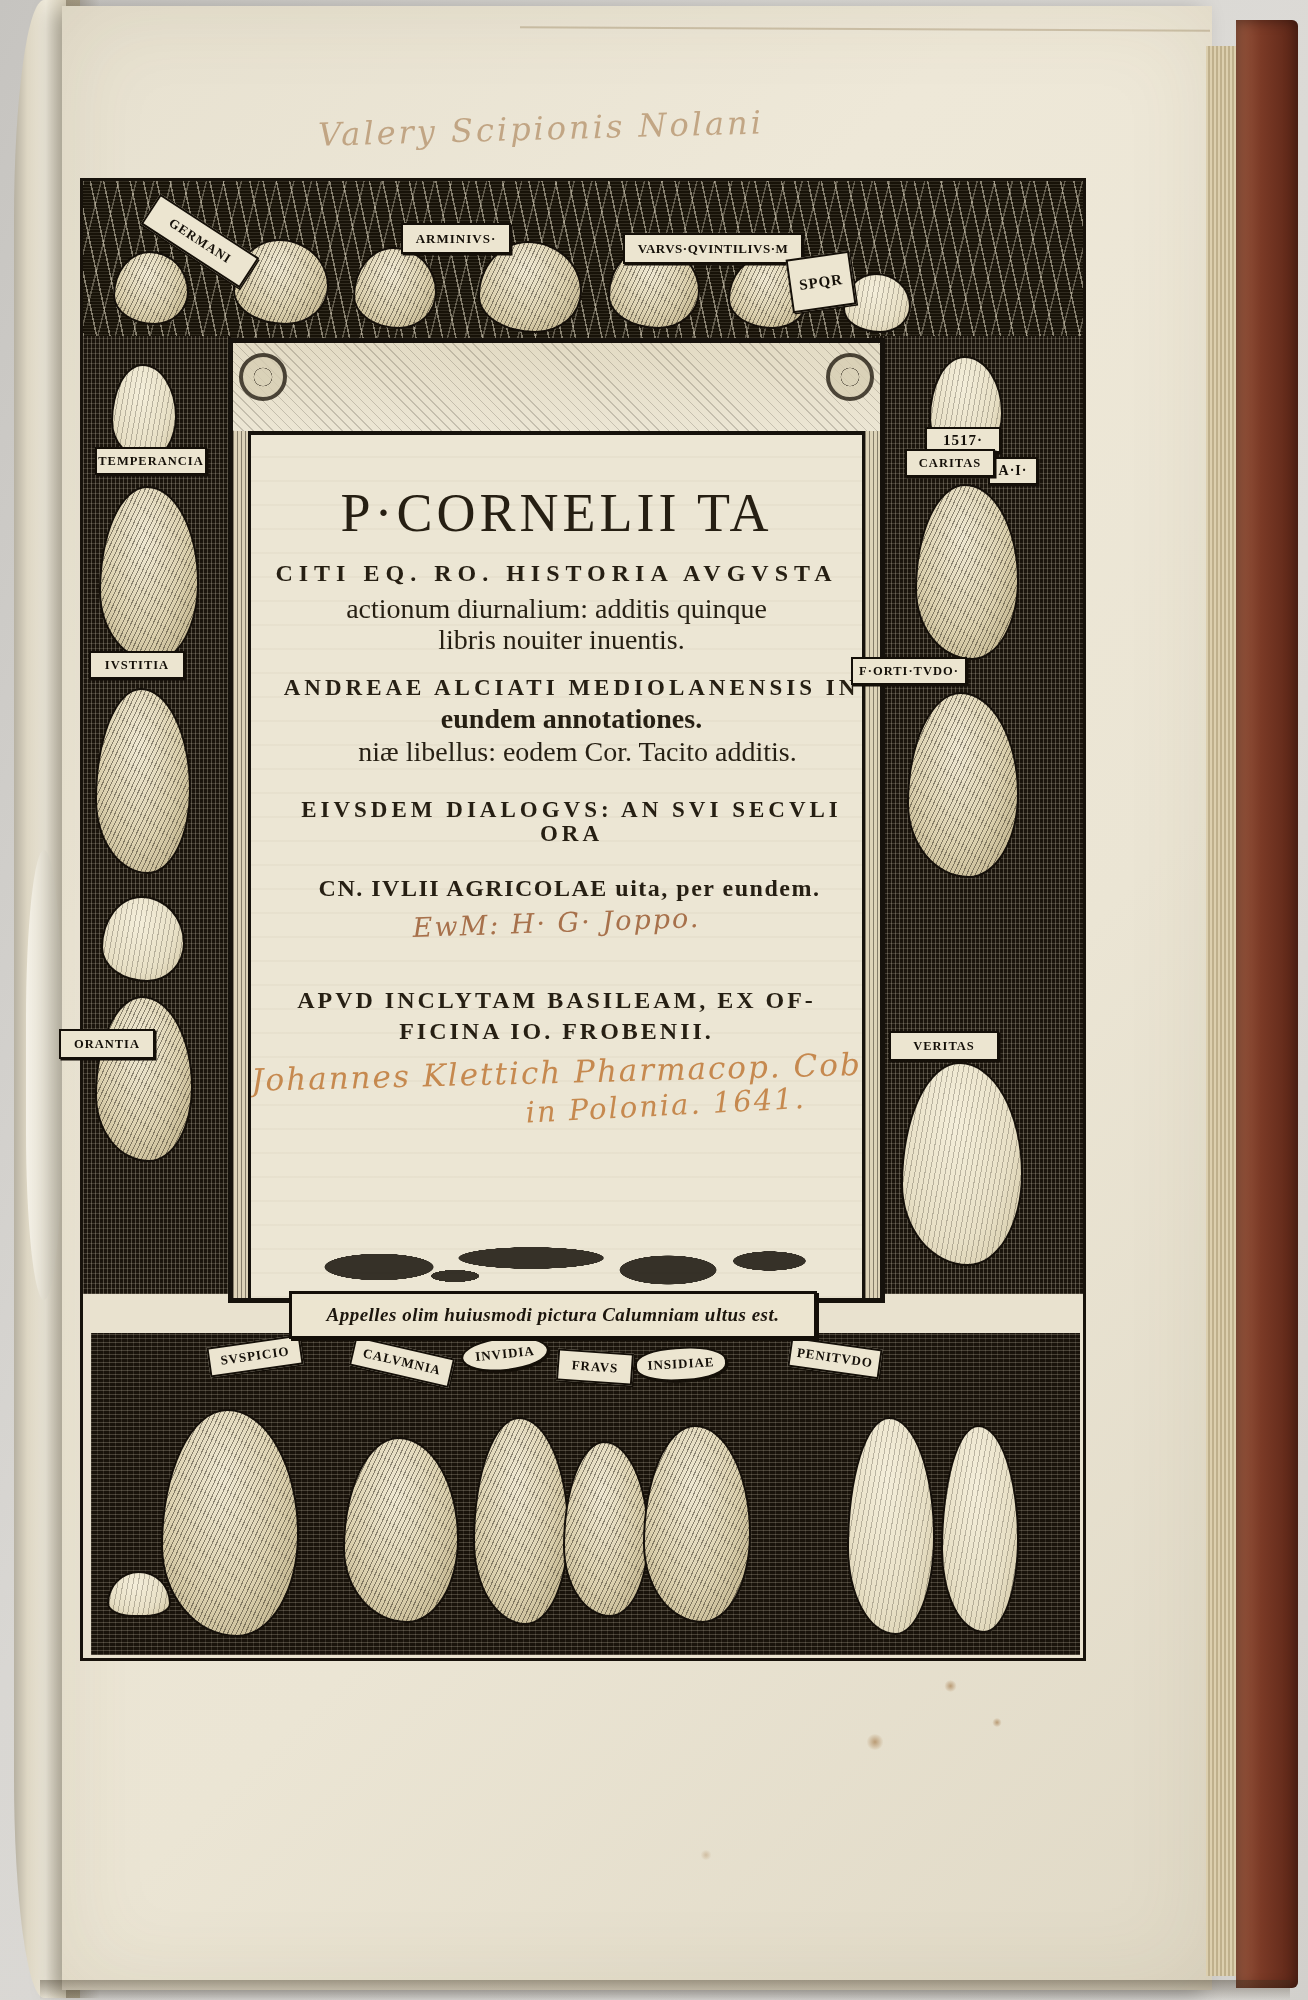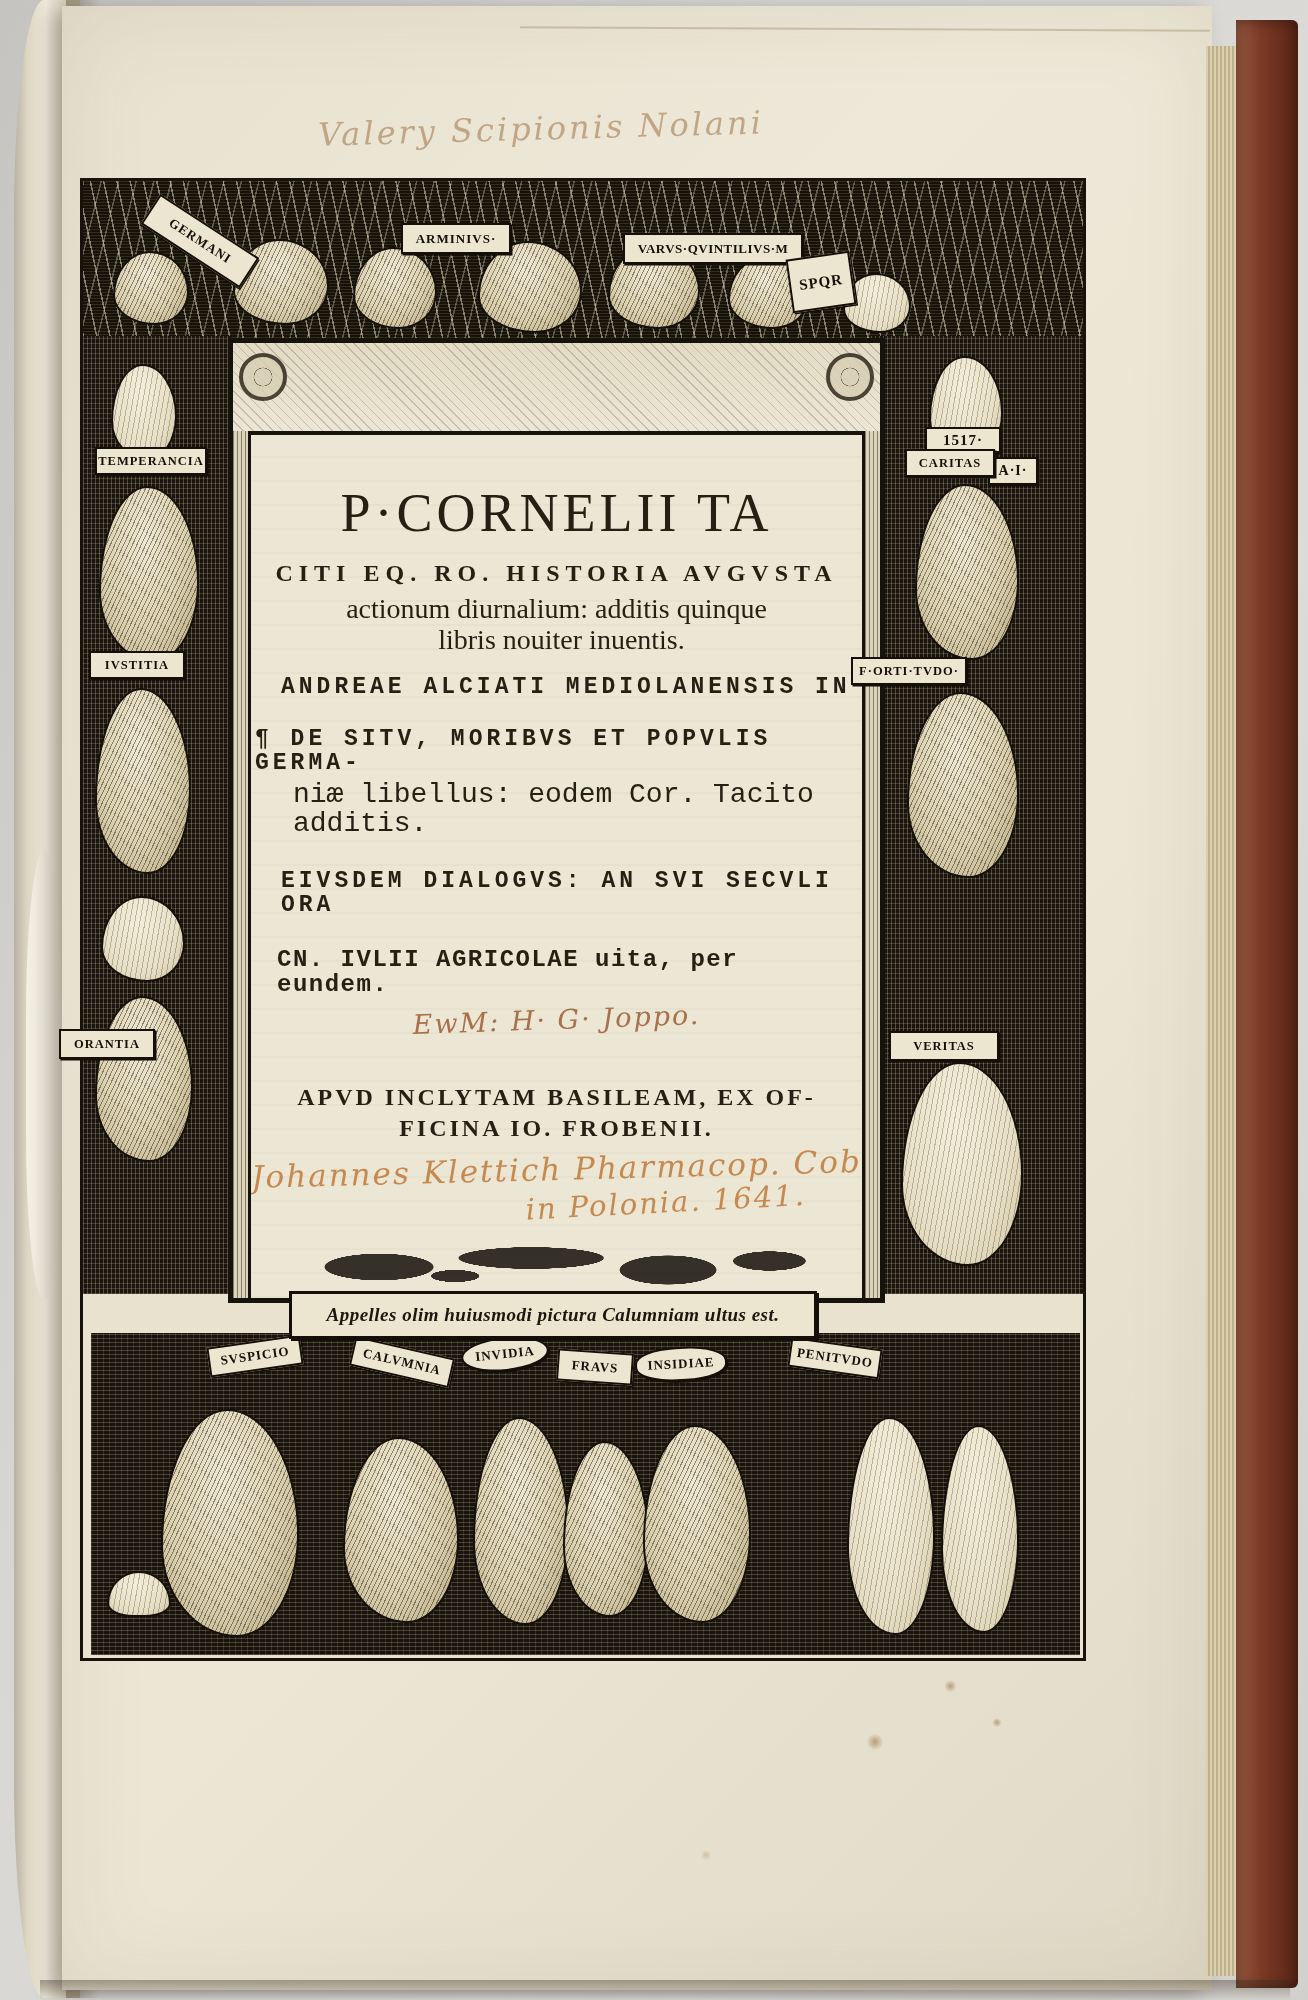--- a/index.html
+++ b/index.html
@@ -88,21 +88,21 @@
   .pilaster.pl{left:0;border-right:3px solid #16120c;}
   .pilaster.pr{right:0;border-left:3px solid #16120c;}
   .text-area{position:absolute;left:18px;right:18px;top:92px;bottom:0;overflow:hidden;
     color:#261f13;text-align:center;
     background:repeating-linear-gradient(0deg,rgba(110,90,55,.04) 0 2px,transparent 2px 24px);}
   .l{line-height:1.04;}
   .l-title1{margin-top:50px;font-size:54px;letter-spacing:4px;font-weight:500;}
   .l-title2{margin-top:20px;font-size:24px;letter-spacing:6px;font-weight:700;}
   .l-low{font-size:28px;letter-spacing:0;}
   .l-caps{font-size:23px;letter-spacing:4px;font-weight:700;}
-  .left{text-align:left;font-family:Liberation Mono, monospace;}
+  .left{text-align:center;}
   .ind1{padding-left:30px;}
   .ind2{padding-left:42px;}
   .flush{padding-left:4px;}
   .grotesque{position:absolute;left:70px;right:70px;bottom:4px;height:60px;
     background:
       radial-gradient(ellipse 90px 22px at 15% 55%,#17120b 60%,transparent 61%),
       radial-gradient(ellipse 120px 18px at 45% 40%,#17120b 60%,transparent 61%),
       radial-gradient(ellipse 80px 24px at 72% 60%,#17120b 60%,transparent 61%),
       radial-gradient(ellipse 60px 16px at 92% 45%,#17120b 60%,transparent 61%),
       radial-gradient(ellipse 40px 10px at 30% 70%,#17120b 60%,transparent 61%);
@@ -212,22 +212,22 @@
       <div class="pilaster pl"></div>
       <div class="pilaster pr"></div>
 
       <div class="text-area">
         <div class="l l-title1">P·CORNELII TA</div>
         <div class="l l-title2">CITI EQ. RO. HISTORIA AVGVSTA</div>
         <div class="l l-low" style="margin-top:8px;">actionum diurnalium: additis quinque</div>
         <div class="l l-low" style="margin-top:2px;padding-left:10px;">libris nouiter inuentis.</div>
 
         <div class="l l-caps left ind1" style="margin-top:22px;">ANDREAE ALCIATI MEDIOLANENSIS IN</div>
-
-        <div class="l l-caps left flush" style="margin-top:28px;">¶ DE SITV, MORIBVS ET POPVLIS GERMA-</div>
+        <div class="l l-low left ind1" style="margin-top:4px;font-weight:700;">eundem annotationes.</div>
+
         <div class="l l-low left ind2" style="margin-top:4px;">niæ libellus: eodem Cor. Tacito additis.</div>
 
         <div class="l l-caps left ind1" style="margin-top:32px;">EIVSDEM DIALOGVS: AN SVI SECVLI ORA</div>
 
         <div class="l left flush" style="margin-top:30px;font-size:24px;letter-spacing:1.5px;font-weight:700;padding-left:26px;">CN. IVLII AGRICOLAE uita, per eundem.</div>
 
         <div class="hw hw-mid" style="margin-top:6px;">EwM: H· G· Joppo.</div>
 
         <div class="l l-caps" style="margin-top:50px;letter-spacing:3px;font-size:24px;">APVD INCLYTAM BASILEAM, EX OF-</div>
         <div class="l l-caps" style="margin-top:6px;letter-spacing:3px;font-size:24px;">FICINA IO. FROBENII.</div>

